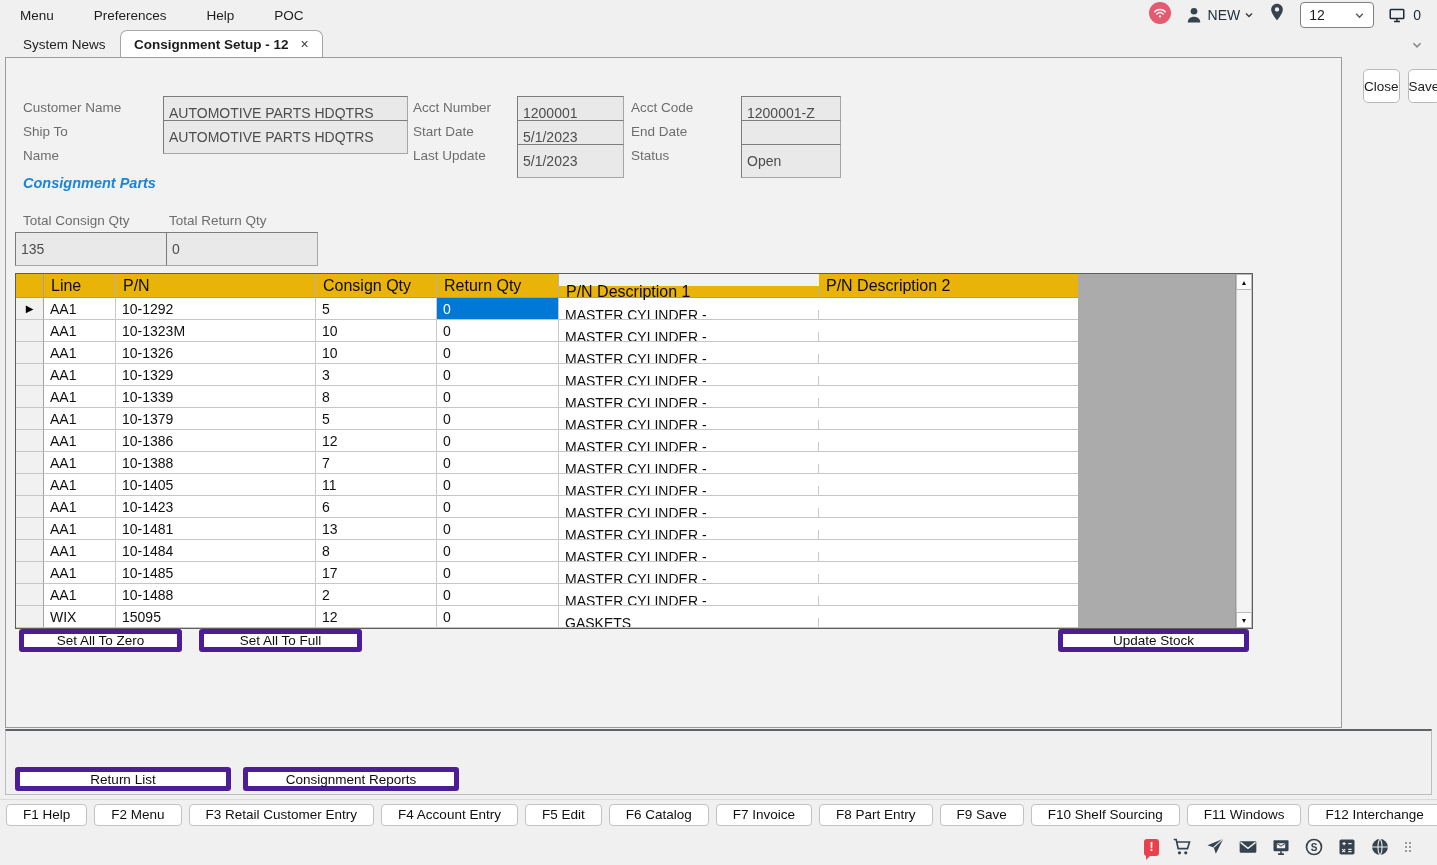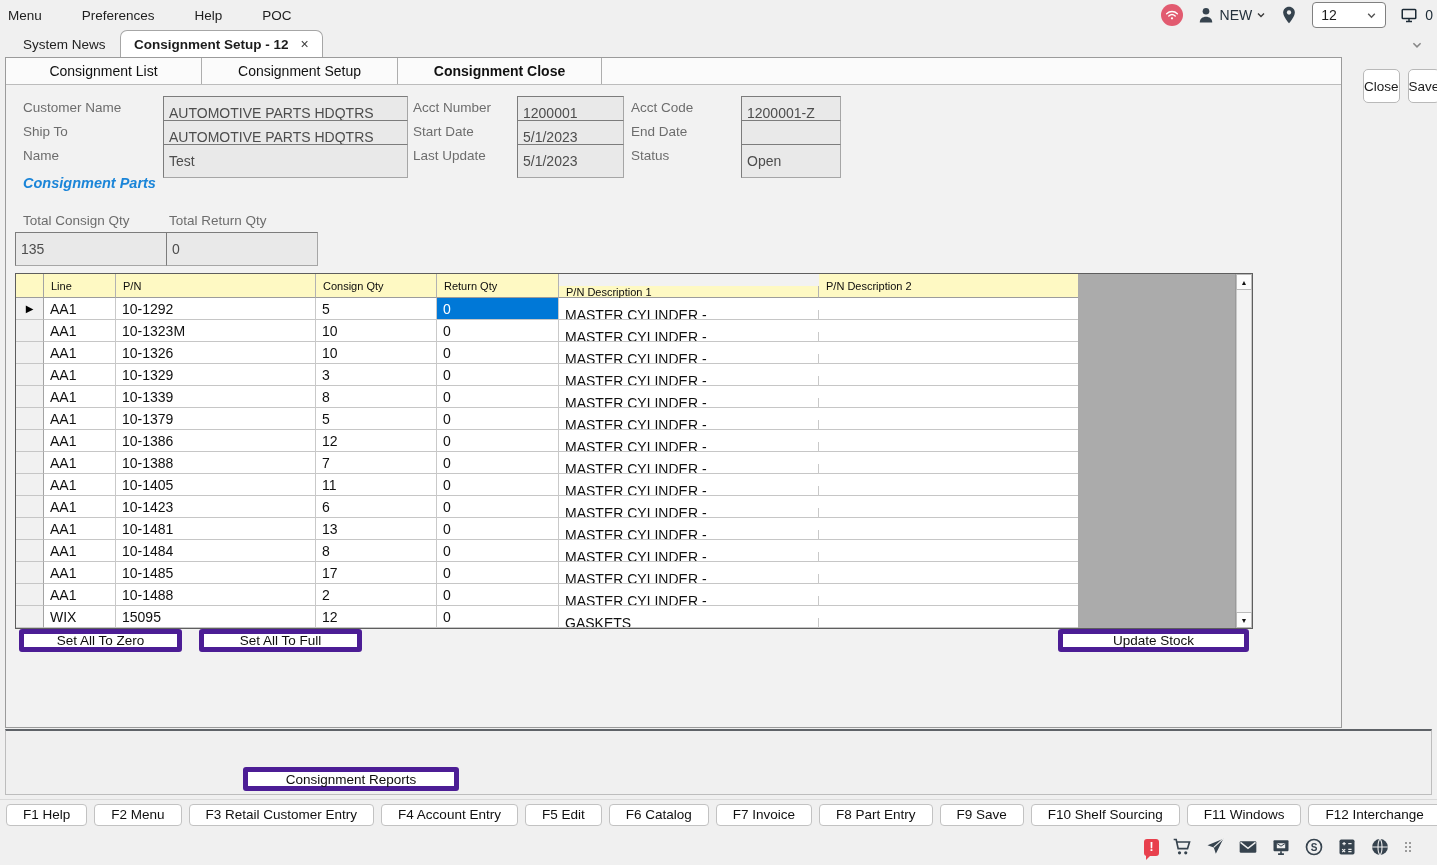--- a/index.html
+++ b/index.html
@@ -6,23 +6,23 @@
   html,body { width:1437px; height:865px; }
   body {
     position:relative; background:#f0f0f0; overflow:hidden;
     font-family:"Liberation Sans", sans-serif; color:#1c1c1c;
   }
   svg { display:block; }
 
   
   .menubar { position:absolute; left:0; top:0; width:100%; height:30px; background:#f0f0f0;
              display:flex; align-items:center; }
-  .menu-items { display:flex; gap:40px; padding-left:8px; }
+  .menu-items { display:flex; gap:40px; padding-left:20px; }
   .menu-item { font-size:13.5px; color:#1e1e1e; cursor:default; }
-  .menubar-right { margin-left:auto; display:flex; align-items:center; gap:13px; padding-right:4px; }
+  .menubar-right { margin-left:auto; display:flex; gap:13px; padding-right:16px; }
   .wifi-badge { width:22px; height:22px; border-radius:50%; background:#e25b70;
                 display:flex; align-items:center; justify-content:center; }
   .user-menu { display:flex; align-items:center; gap:4px; font-size:14px; color:#24313c; }
   .store-select { width:74px; height:26px; background:#fff; border:1px solid #808080; border-radius:4px;
                   display:flex; align-items:center; justify-content:space-between; padding:0 8px; font-size:14px; }
   .ws-count { display:flex; align-items:center; gap:6px; font-size:14px; color:#1c2a35; }
 
   
   .tabrow { position:absolute; left:0; top:30px; width:100%; height:27px; }
   .tab-plain { position:absolute; left:15px; top:4px; font-size:13.5px; padding:3px 8px; color:#222; }
@@ -47,22 +47,22 @@
            border:1px solid #a6a6a6; border-top-color:#7c7c7c; border-left-color:#7c7c7c;
            font-size:14px; color:#4d4d4d; display:flex; align-items:center; padding:16px 5px;
            white-space:nowrap; overflow:hidden; }
   .parts-title { position:absolute; left:17px; top:117px; color:#1b85d8; font-style:italic;
                  font-weight:bold; font-size:14.5px; }
 
   
   .grid-table { position:absolute; left:9px; top:215px; width:1238px; height:356px;
                 background:#fff; border:1px solid #5e5e5e; }
   .thead { display:flex; height:24px; background:#f2f2f2; position:relative; z-index:1; }
-  .th { border-right:1px solid #b2b2b2; border-bottom:1px solid #9c9c9c; font-size:11px;
-        color:#0c0c0c; display:flex; align-items:center; padding:0 7px; background:#fef9c3; }
+  .th { border-right:1px solid #b2b2b2; border-bottom:1px solid #9c9c9c; font-size:16px;
+        color:#0c0c0c; display:flex; align-items:center; padding:0 7px; background:#eab308; }
   .tr { display:flex; height:22px; }
   .td { border-right:1px solid #c9c9c9; border-bottom:1px solid #c6c6c6; font-size:14px;
         color:#101010; display:flex; align-items:center; padding:0 6px; background:#fff;
         white-space:nowrap; overflow:hidden; }
   .c0 { width:28px; padding:0; justify-content:center; }
   .td.c0 { background:#f1f1f1; border-right:1px solid #a3a3a3; font-size:10px; color:#000; }
   .th.c0 { border-right:1px solid #a3a3a3; }
   .c1 { width:72px; } .c2 { width:200px; } .c3 { width:121px; } .c4 { width:122px; }
   .c5 { width:260px;margin-top:12px; } .c6 { width:260px; }
   .sel-cell { background:#0078d7 !important; color:#fff !important; }
@@ -157,33 +157,26 @@
   </span>
   <span class="tabrow-chevron">
     <svg width="12" height="12" viewBox="0 0 10 10">
         <path d="M2 3.5 5 6.5 8 3.5" stroke="#888" stroke-width="1.3" fill="none"></path>
       </svg>
   </span>
 </div>
 
 <div class="main-panel">
 
-  <div class="subtabs">
-
-  <span class="subtab">Consignment List</span>
-      <span class="subtab">Consignment Setup</span>
-      <span class="subtab active">Consignment Close</span>
-    </div>
 
   <span class="flabel" style="left:17px; top:42px">Customer Name</span>
   <div class="field" style="left:157px; top:38px; width:245px">AUTOMOTIVE PARTS HDQTRS</div>
   <span class="flabel" style="left:17px; top:66px">Ship To</span>
   <div class="field" style="left:157px; top:62px; width:245px">AUTOMOTIVE PARTS HDQTRS</div>
   <span class="flabel" style="left:17px; top:90px">Name</span>
-  <div class="field" style="left:157px; top:86px; width:245px">Test</div>
 
   <span class="flabel" style="left:407px; top:42px">Acct Number</span>
   <div class="field" style="left:511px; top:38px; width:107px">1200001</div>
   <span class="flabel" style="left:407px; top:66px">Start Date</span>
   <div class="field" style="left:511px; top:62px; width:107px">5/1/2023</div>
   <span class="flabel" style="left:407px; top:90px">Last Update</span>
   <div class="field" style="left:511px; top:86px; width:107px">5/1/2023</div>
 
   <span class="flabel" style="left:625px; top:42px">Acct Code</span>
   <div class="field" style="left:735px; top:38px; width:100px">1200001-Z</div>
@@ -377,20 +370,21 @@
 <div class="side-panel">
 
 <div class="side-btn">Close</div>
     <div class="side-btn">Save</div>
     <div class="side-btn">Preview</div>
     <div class="side-btn">Print</div>
     <div class="side-btn">Reset</div>
   </div>
 
 <div class="bottom-box">
+  <div class="btn" style="left:9px; top:36px; width:216px; height:24px">Return List</div>
   <div class="btn" style="left:237px; top:36px; width:216px; height:24px">Consignment Reports</div>
 </div>
 
 <div class="fnbar">
 
 <span class="fn-btn">F1 Help</span>
     <span class="fn-btn">F2 Menu</span>
     <span class="fn-btn">F3 Retail Customer Entry</span>
     <span class="fn-btn">F4 Account Entry</span>
     <span class="fn-btn">F5 Edit</span>

